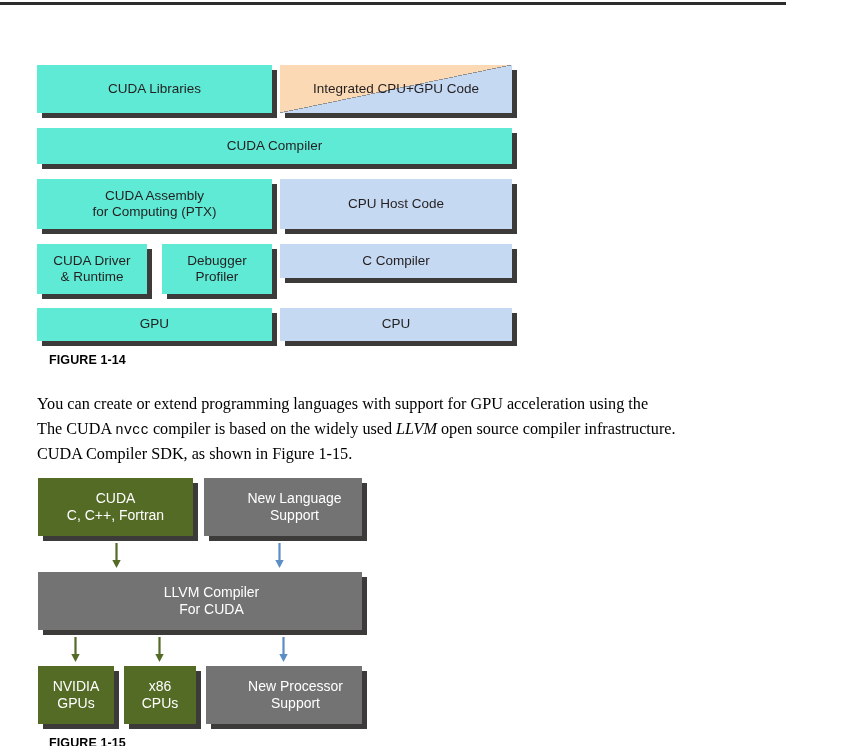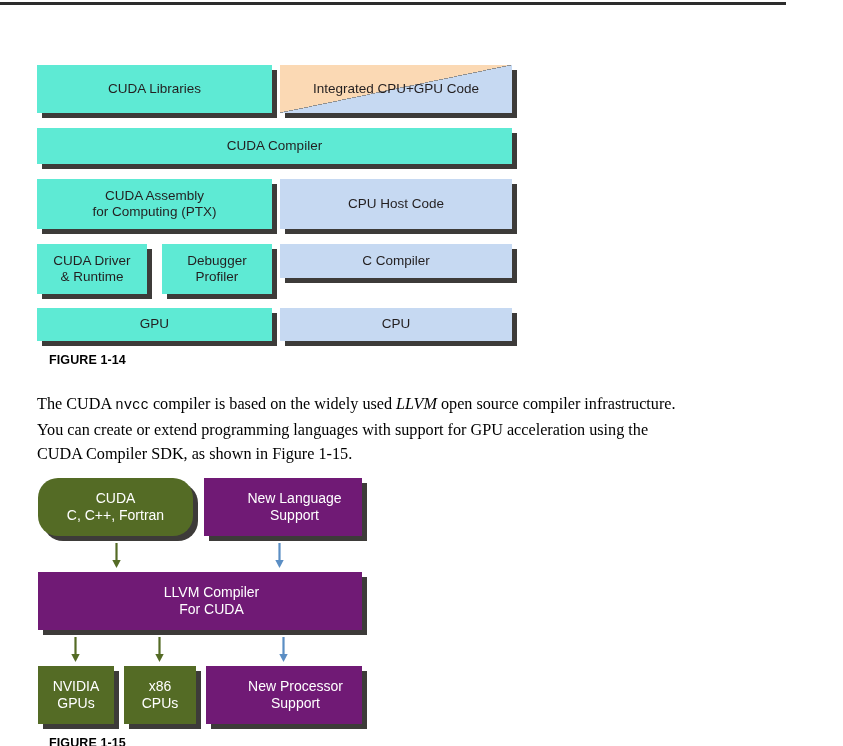--- a/index.html
+++ b/index.html
@@ -50,21 +50,21 @@
     background: #c6d9f2;
     color: #231f20;
     font-size: 13.5px;
   }
   .box.green {
     background: #546b25;
     color: #ffffff;
     font-size: 14px;
   }
   .box.bluedk {
-    background: #701a75;
+    background: #737373;
     color: #ffffff;
     font-size: 14px;
     padding-left: 23px;
   }
 
   
   .box.split {
     background:
       linear-gradient(to bottom right,
         #fbd9b4 0%, #fbd9b4 49.4%,
@@ -145,27 +145,27 @@
       <span class="lbl">GPU</span>
     </div>
     <div class="box bluelt" style="left: 280px; top: 308px; width: 232px; height: 33px;">
       <span class="lbl">CPU</span>
     </div>
   </div>
 
 <div class="caption" style="left:37px; top:353px;">FIGURE 1-14</div>
 
 <div class="para" style="left:37px; top:392px;" id="body-paragraph">
+    <div><span>You can create or extend programming languages with support for GPU acceleration using the</span></div>
     <div><span>The CUDA </span><span class="mono">nvcc</span><span> compiler is based on the widely used </span><span class="ital">LLVM</span><span> open source compiler infrastructure.</span></div>
-    <div><span>You can create or extend programming languages with support for GPU acceleration using the</span></div>
     <div><span>CUDA Compiler SDK, as shown in Figure 1-15.</span></div>
   </div>
 
 <div id="fig15-boxes">
-    <div class="box green" style="left: 38px; top: 478px; width: 155px; height: 58px; border-radius: 20px;">
+    <div class="box green" style="left: 38px; top: 478px; width: 155px; height: 58px;">
       <span class="lbl">CUDA<br>C, C++, Fortran</span>
     </div>
     <div class="box bluedk" style="left: 204px; top: 478px; width: 158px; height: 58px;">
       <span class="lbl">New Language<br>Support</span>
     </div>
     <div class="box bluedk" style="left: 38px; top: 572px; width: 324px; height: 58px;">
       <span class="lbl">LLVM Compiler<br>For CUDA</span>
     </div>
     <div class="box green" style="left: 38px; top: 666px; width: 76px; height: 58px;">
       <span class="lbl">NVIDIA<br>GPUs</span>

